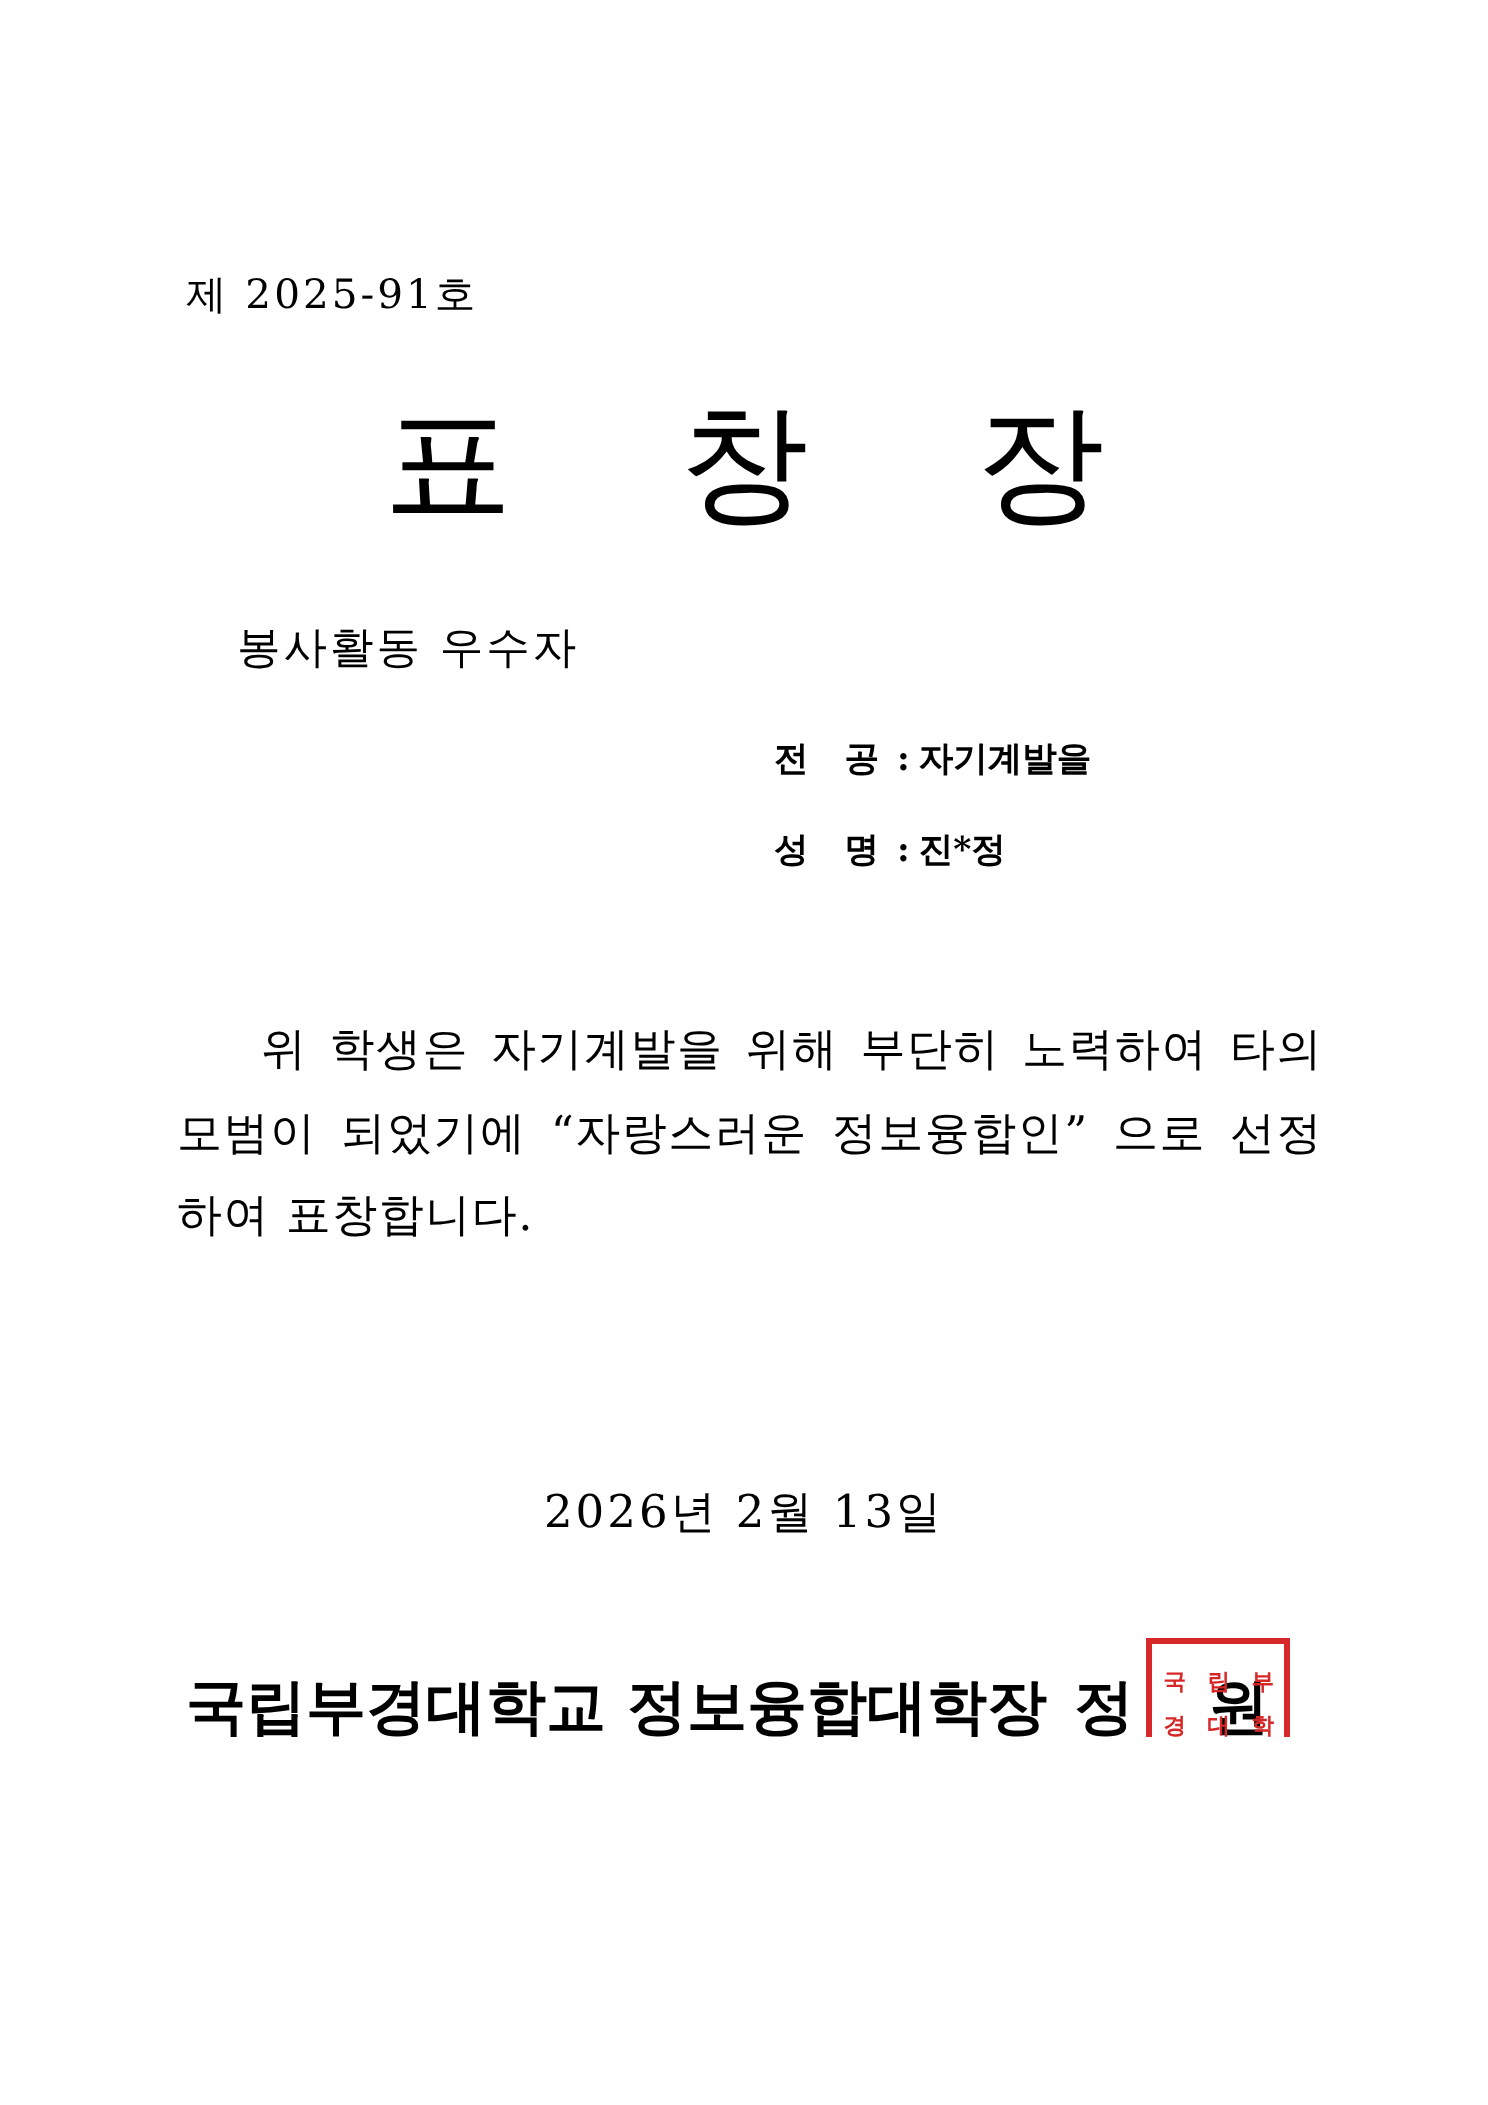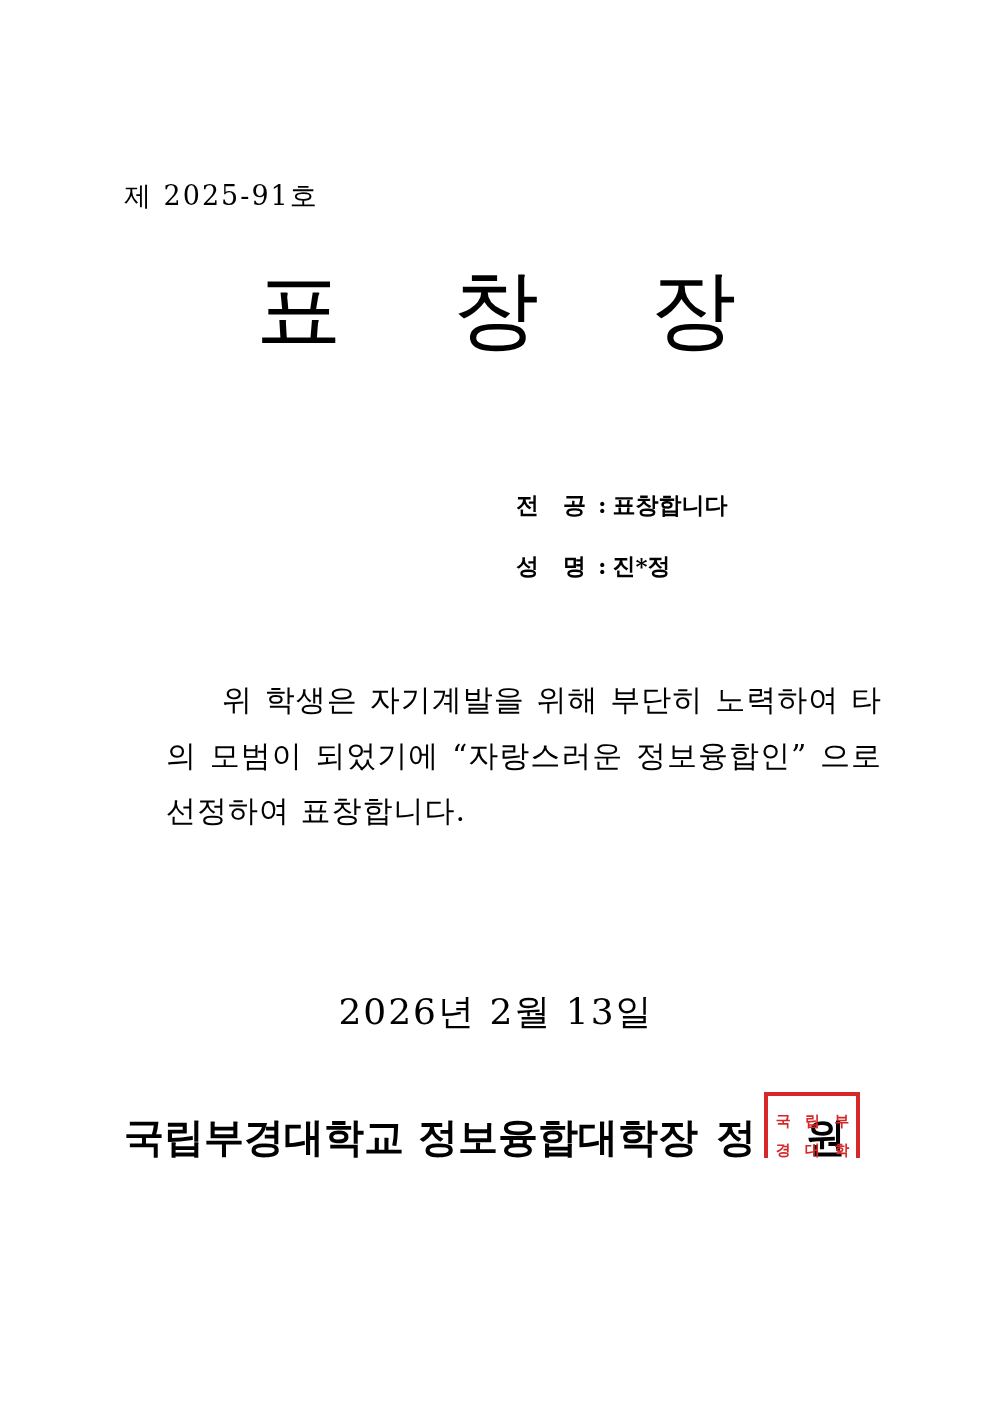--- a/index.html
+++ b/index.html
@@ -74,33 +74,32 @@
   }
   .body-text {
     position: absolute;
     left: 118px;
     right: 110px;
     top: 672px;
     font-size: 30px;
     line-height: 1.85;
     letter-spacing: 1px;
     text-align: justify;
-    margin-left: 48px;
   }
   .body-text .indent {
     display: inline-block;
     width: 56px;
   }
   .date-line {
     position: absolute;
     left: 0;
     right: 0;
     top: 988px;
     text-align: center;
-    font-size: 36px;
+    font-size: 30px;
     letter-spacing: 2px;
   }
   .signature-line {
     position: absolute;
     left: 124px;
     top: 1110px;
     font-size: 40px;
     font-weight: bold;
     letter-spacing: 0px;
     white-space: nowrap;
@@ -137,26 +136,27 @@
 </style>
 </head>
 <body>
 
 <div class="page">
 
   <div class="doc-number">제 2025-91호</div>
 
   <div class="main-title">표 창 장</div>
 
+  <div class="award-category">봉사활동 우수자</div>
 
   <div class="field-block">
     <div class="field-row">
       <span class="field-label">전  공</span>
       <span class="field-colon">:</span>
-      <span class="field-value">표창합니다</span>
+      <span class="field-value">자기계발을</span>
     </div>
     <div class="field-row">
       <span class="field-label">성  명</span>
       <span class="field-colon">:</span>
       <span class="field-value">진*정</span>
     </div>
   </div>
 
   <div class="body-text"><span class="indent"></span><span>위 학생은 자기계발을 위해 부단히 노력하여 타의 모범이 되었기에 “자랑스러운 정보융합인” 으로 선정하여 표창합니다.</span></div>
 

